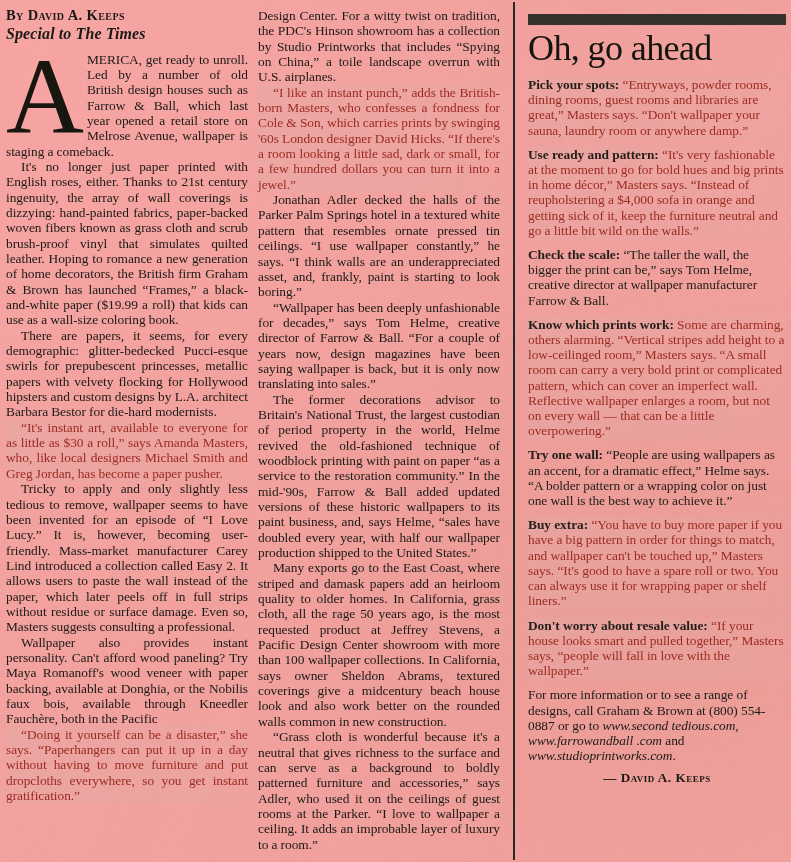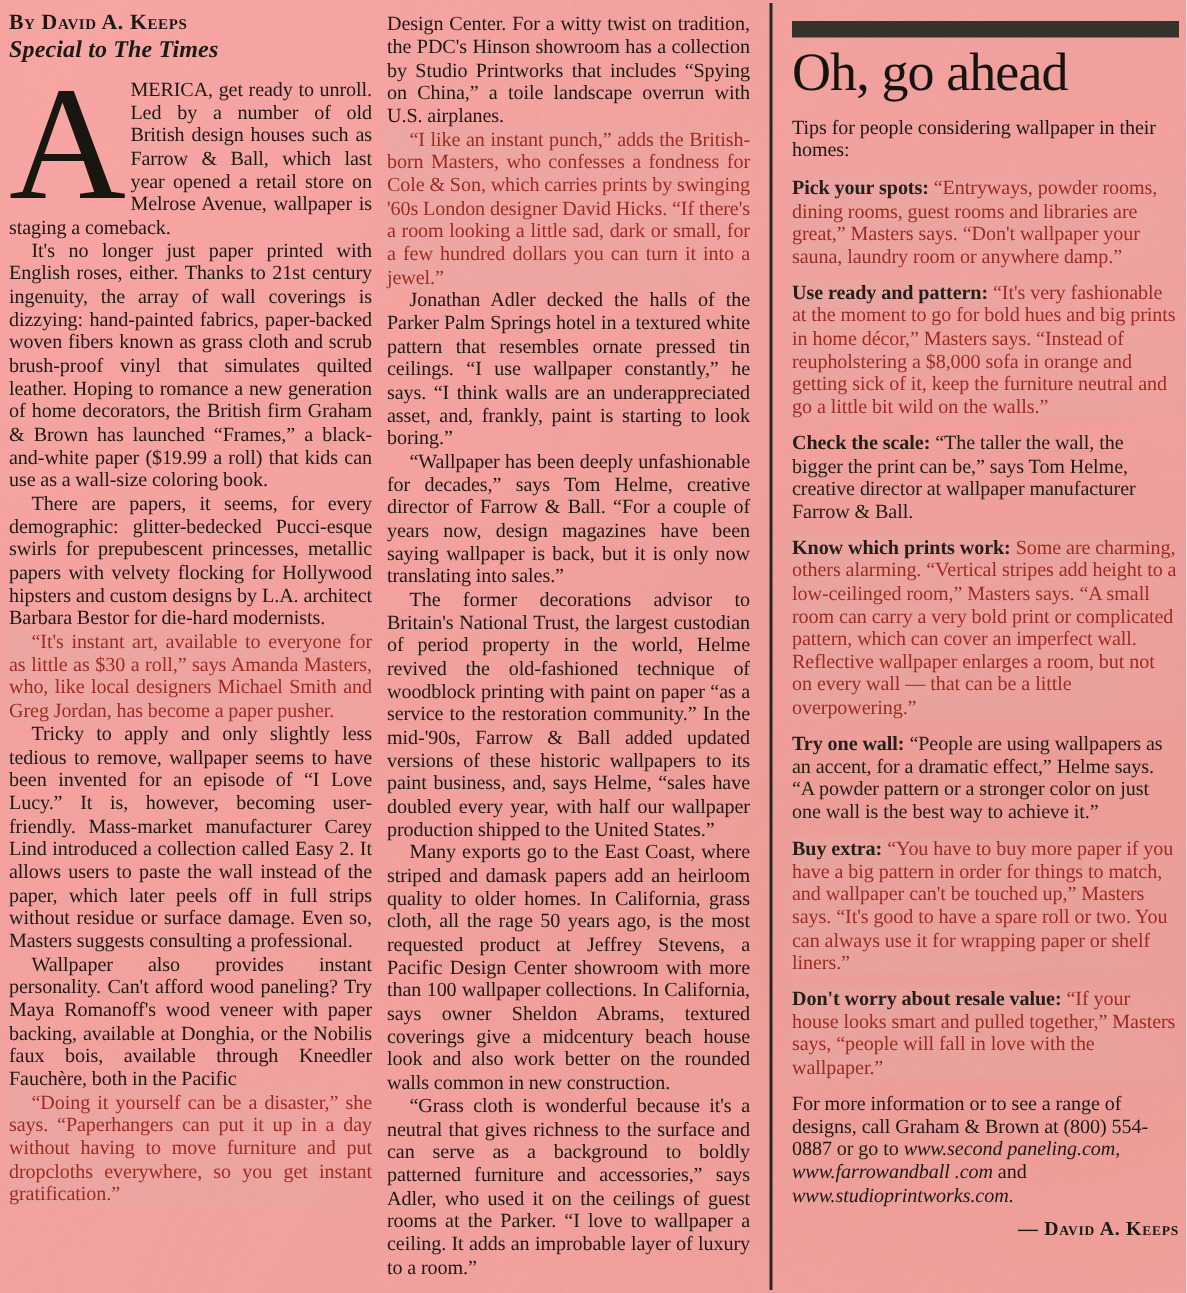--- a/index.html
+++ b/index.html
@@ -144,21 +144,21 @@
   .side-foot {
     margin: 2px 0 0 0;
     font-size: 13.4px;
     line-height: 15.2px;
     color: #1b1a16;
     letter-spacing: -.05px;
   }
   .side-foot i { font-style: italic; }
   .side-credit {
     margin: 7px 0 0 0;
-    text-align: right;
+    text-align: center;
     font-variant: small-caps;
     font-size: 13.2px;
     letter-spacing: .5px;
     font-weight: 700;
     color: #1b1a16;
   }
 </style>
 </head>
 <body>
 
@@ -195,32 +195,31 @@
     <p class="body">Jonathan Adler decked the halls of the Parker Palm Springs hotel in a textured white pattern that resembles ornate pressed tin ceilings. “I use wallpaper constantly,” he says. “I think walls are an underappreciated asset, and, frankly, paint is starting to look boring.”</p>
     <p class="body">“Wallpaper has been deeply unfashionable for decades,” says Tom Helme, creative director of Farrow &amp; Ball. “For a couple of years now, design magazines have been saying wallpaper is back, but it is only now translating into sales.”</p>
     <p class="body">The former decorations advisor to Britain's National Trust, the largest custodian of period property in the world, Helme revived the old-fashioned technique of woodblock printing with paint on paper “as a service to the restoration community.” In the mid-'90s, Farrow &amp; Ball added updated versions of these historic wallpapers to its paint business, and, says Helme, “sales have doubled every year, with half our wallpaper production shipped to the United States.”</p>
     <p class="body">Many exports go to the East Coast, where striped and damask papers add an heirloom quality to older homes. In California, grass cloth, all the rage 50 years ago, is the most requested product at Jeffrey Stevens, a Pacific Design Center showroom with more than 100 wallpaper collections. In California, says owner Sheldon Abrams, textured coverings give a midcentury beach house look and also work better on the rounded walls common in new construction.</p>
     <p class="body">“Grass cloth is wonderful because it's a neutral that gives richness to the surface and can serve as a background to boldly patterned furniture and accessories,” says Adler, who used it on the ceilings of guest rooms at the Parker. “I love to wallpaper a ceiling. It adds an improbable layer of luxury to a room.”</p>
   </div>
 
   <div class="col" id="col3">
     <div class="rule-bar"></div>
     <h1 class="side-head">Oh, go ahead</h1>
-    <p class="side-intro">Tips for people considering wallpaper in their homes:</p>
 
     <div id="tips-container">
         <p class="tip tinted"><span class="lead">Pick your spots:</span><span> “Entryways, powder rooms, dining rooms, guest rooms and libraries are great,” Masters says. “Don't wallpaper your sauna, laundry room or anywhere damp.”</span></p>
-        <p class="tip tinted"><span class="lead">Use ready and pattern:</span><span> “It's very fashionable at the moment to go for bold hues and big prints in home décor,” Masters says. “Instead of reupholstering a $8,000 sofa in orange and getting sick of it, keep the furniture neutral and go a little bit wild on the walls.”</span></p>
+        <p class="tip tinted"><span class="lead">Use ready and pattern:</span><span> “It's very fashionable at the moment to go for bold hues and big prints in home décor,” Masters says. “Instead of reupholstering a $4,000 sofa in orange and getting sick of it, keep the furniture neutral and go a little bit wild on the walls.”</span></p>
         <p class="tip darkbody"><span class="lead">Check the scale:</span><span> “The taller the wall, the bigger the print can be,” says Tom Helme, creative director at wallpaper manufacturer Farrow &amp; Ball.</span></p>
         <p class="tip tinted"><span class="lead">Know which prints work:</span><span> Some are charming, others alarming. “Vertical stripes add height to a low-ceilinged room,” Masters says. “A small room can carry a very bold print or complicated pattern, which can cover an imperfect wall. Reflective wallpaper enlarges a room, but not on every wall — that can be a little overpowering.”</span></p>
-        <p class="tip darkbody"><span class="lead">Try one wall:</span><span> “People are using wallpapers as an accent, for a dramatic effect,” Helme says. “A powder pattern or a stronger color on just one wall is the best way to achieve it.”</span></p>
+        <p class="tip darkbody"><span class="lead">Try one wall:</span><span> “People are using wallpapers as an accent, for a dramatic effect,” Helme says. “A bolder pattern or a wrapping color on just one wall is the best way to achieve it.”</span></p>
         <p class="tip tinted"><span class="lead">Buy extra:</span><span> “You have to buy more paper if you have a big pattern in order for things to match, and wallpaper can't be touched up,” Masters says. “It's good to have a spare roll or two. You can always use it for wrapping paper or shelf liners.”</span></p>
         <p class="tip tinted"><span class="lead">Don't worry about resale value:</span><span> “If your house looks smart and pulled together,” Masters says, “people will fall in love with the wallpaper.”</span></p>
       </div>
 
     <p class="side-foot">
-      <span>For more information or to see a range of designs, call Graham &amp; Brown at (800) 554-0887 or go to </span><i>www.second paneling.com</i><span>, </span><i>www.farrowandball .com</i><span> and </span><i>www.studioprintworks.com</i><span>.</span>
+      <span>For more information or to see a range of designs, call Graham &amp; Brown at (800) 554-0887 or go to </span><i>www.second tedious.com</i><span>, </span><i>www.farrowandball .com</i><span> and </span><i>www.studioprintworks.com</i><span>.</span>
     </p>
 
     <p class="side-credit">— David A. Keeps</p>
   </div>
 
 </div>
 
 </body></html>

